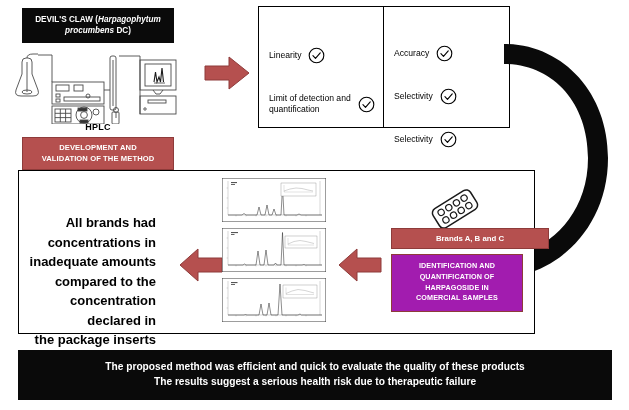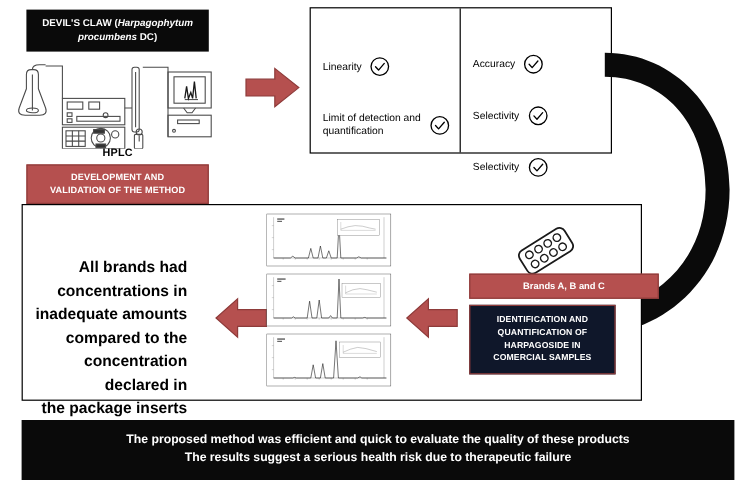--- a/index.html
+++ b/index.html
@@ -156,23 +156,23 @@
     background: #b5504f;
     border: 1px solid #8e3b3a;
     color: #ffffff;
     font-size: 7.8px;
     font-weight: 700;
     text-align: center;
     box-sizing: border-box;
   }
   #identification-box {
     left: 391px; top: 254px;
-    width: 122px;
+    width: 132px;
     padding: 6px 4px 7px 4px;
-    background: #0f172a;
+    background: #a21caf;
     border: 1px solid #8e3b3a;
     color: #ffffff;
     font-size: 7.2px;
     font-weight: 700;
     line-height: 1.5;
     text-align: center;
     box-sizing: border-box;
     letter-spacing: 0.1px;
   }
 

